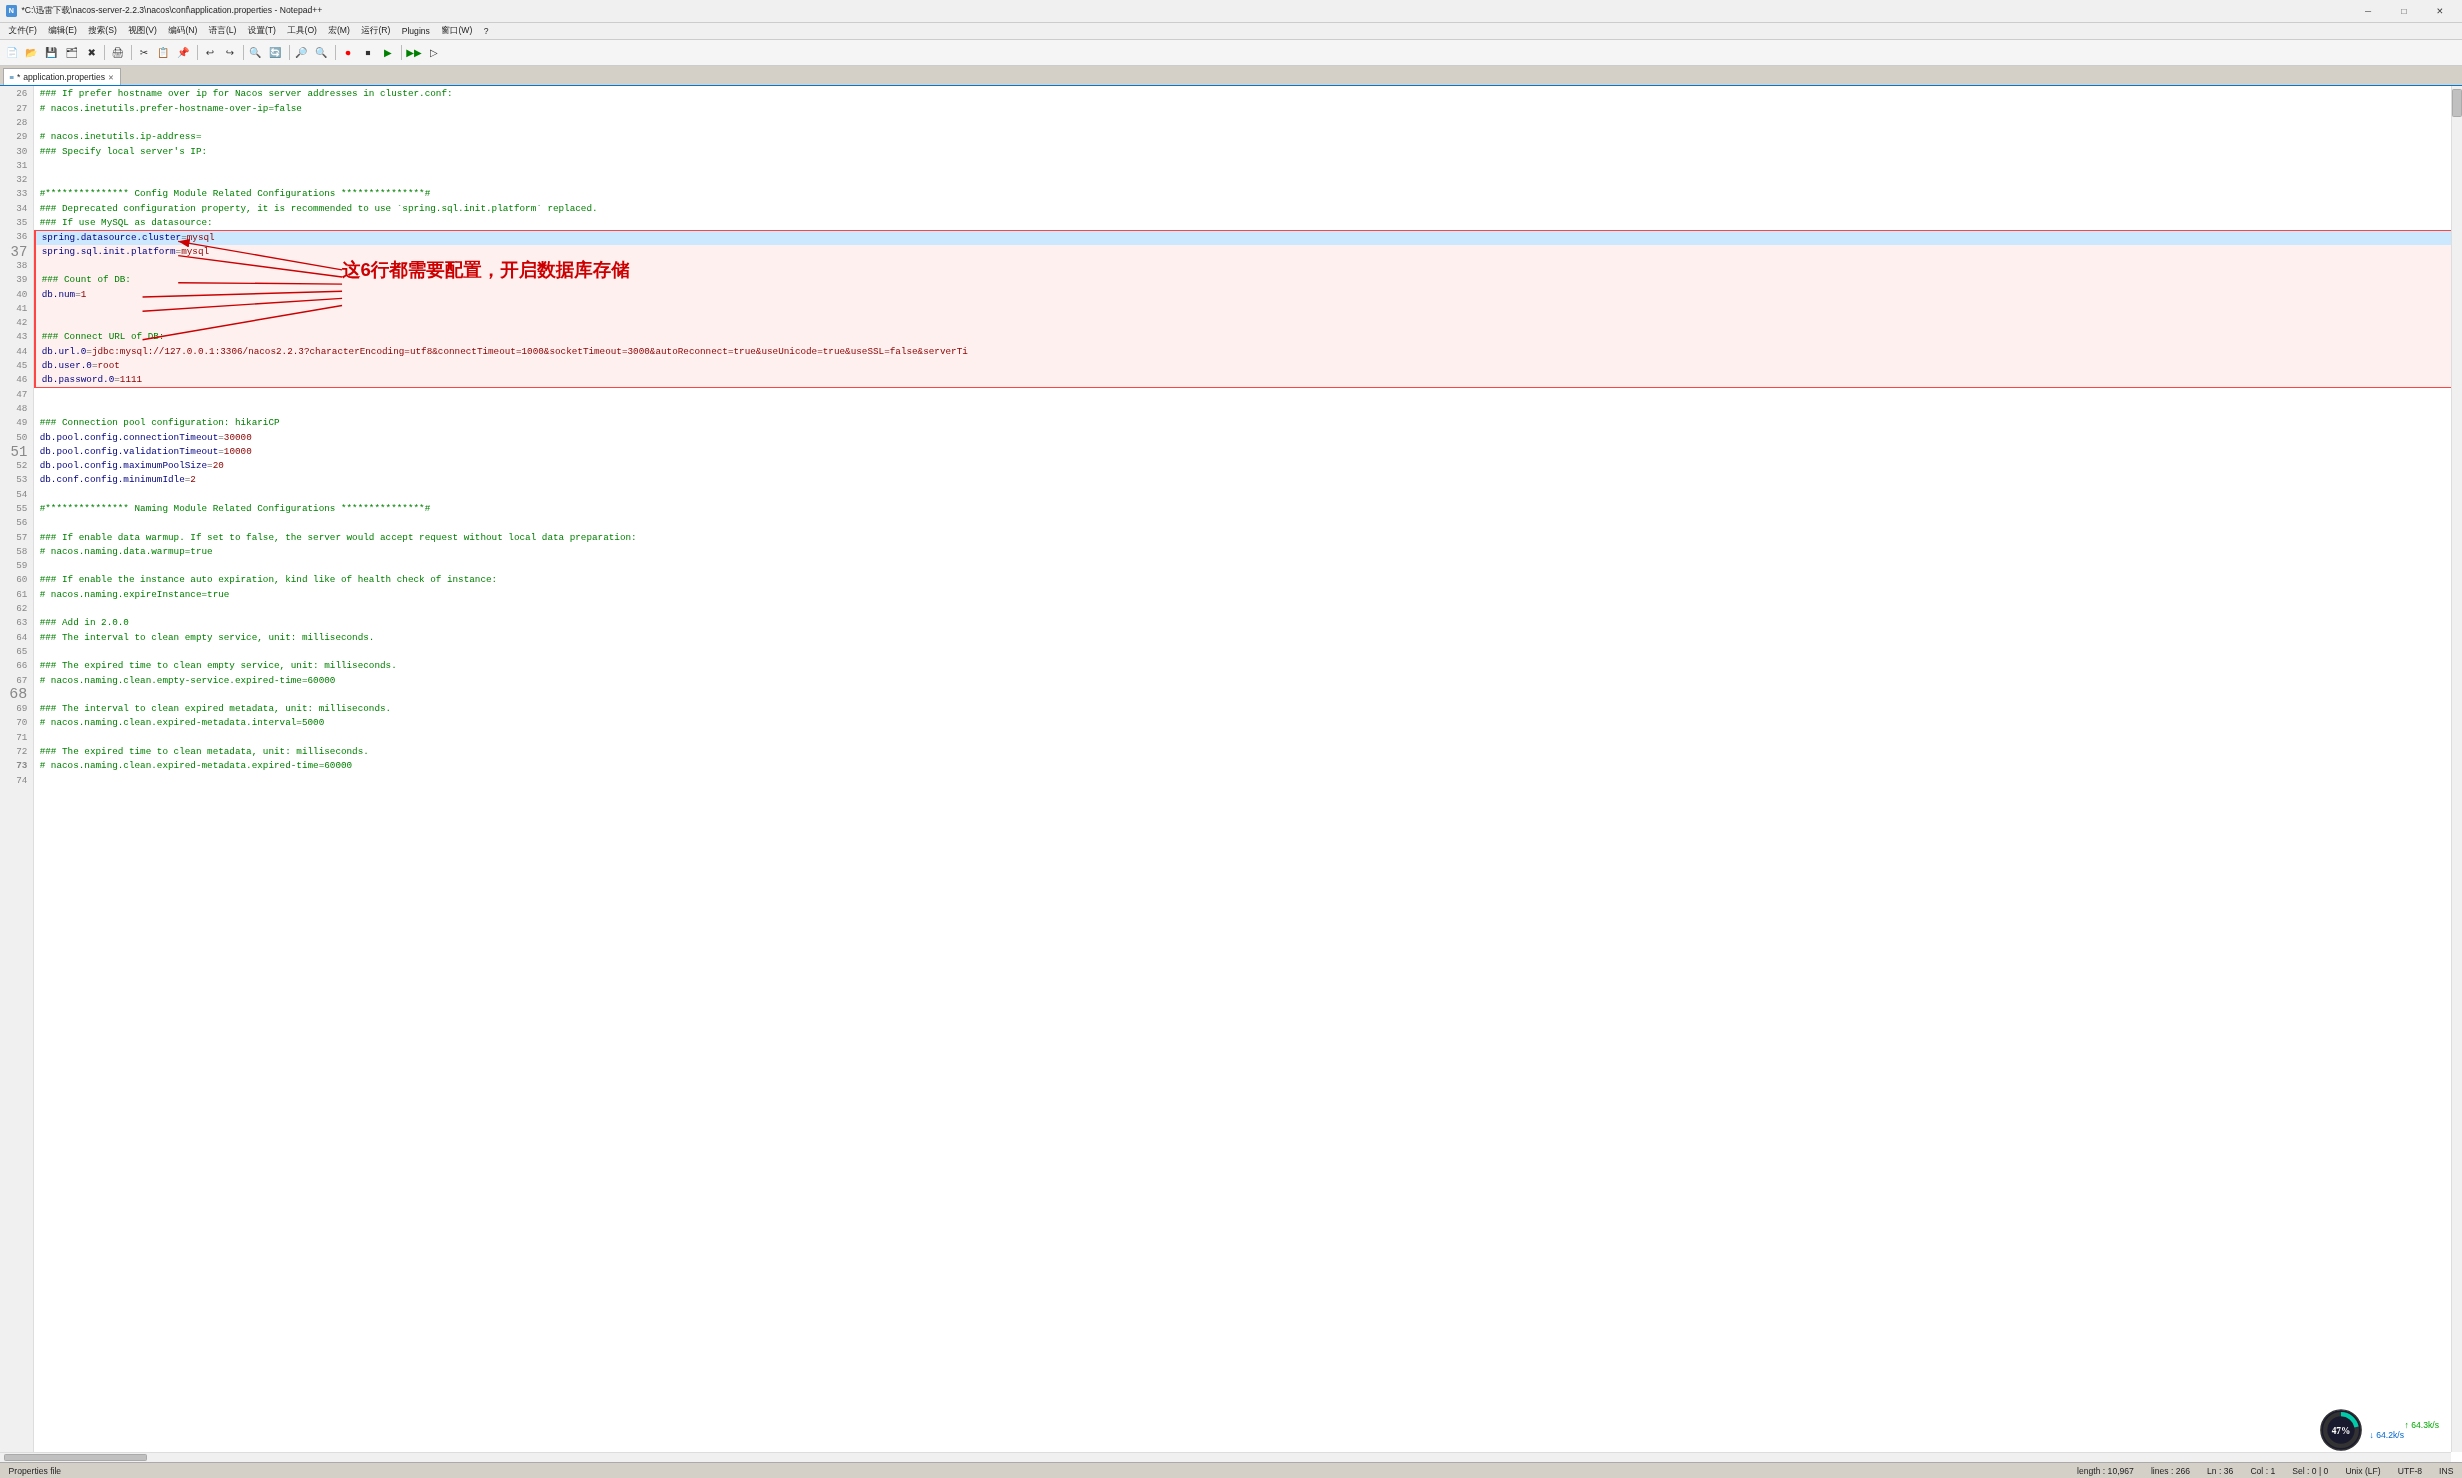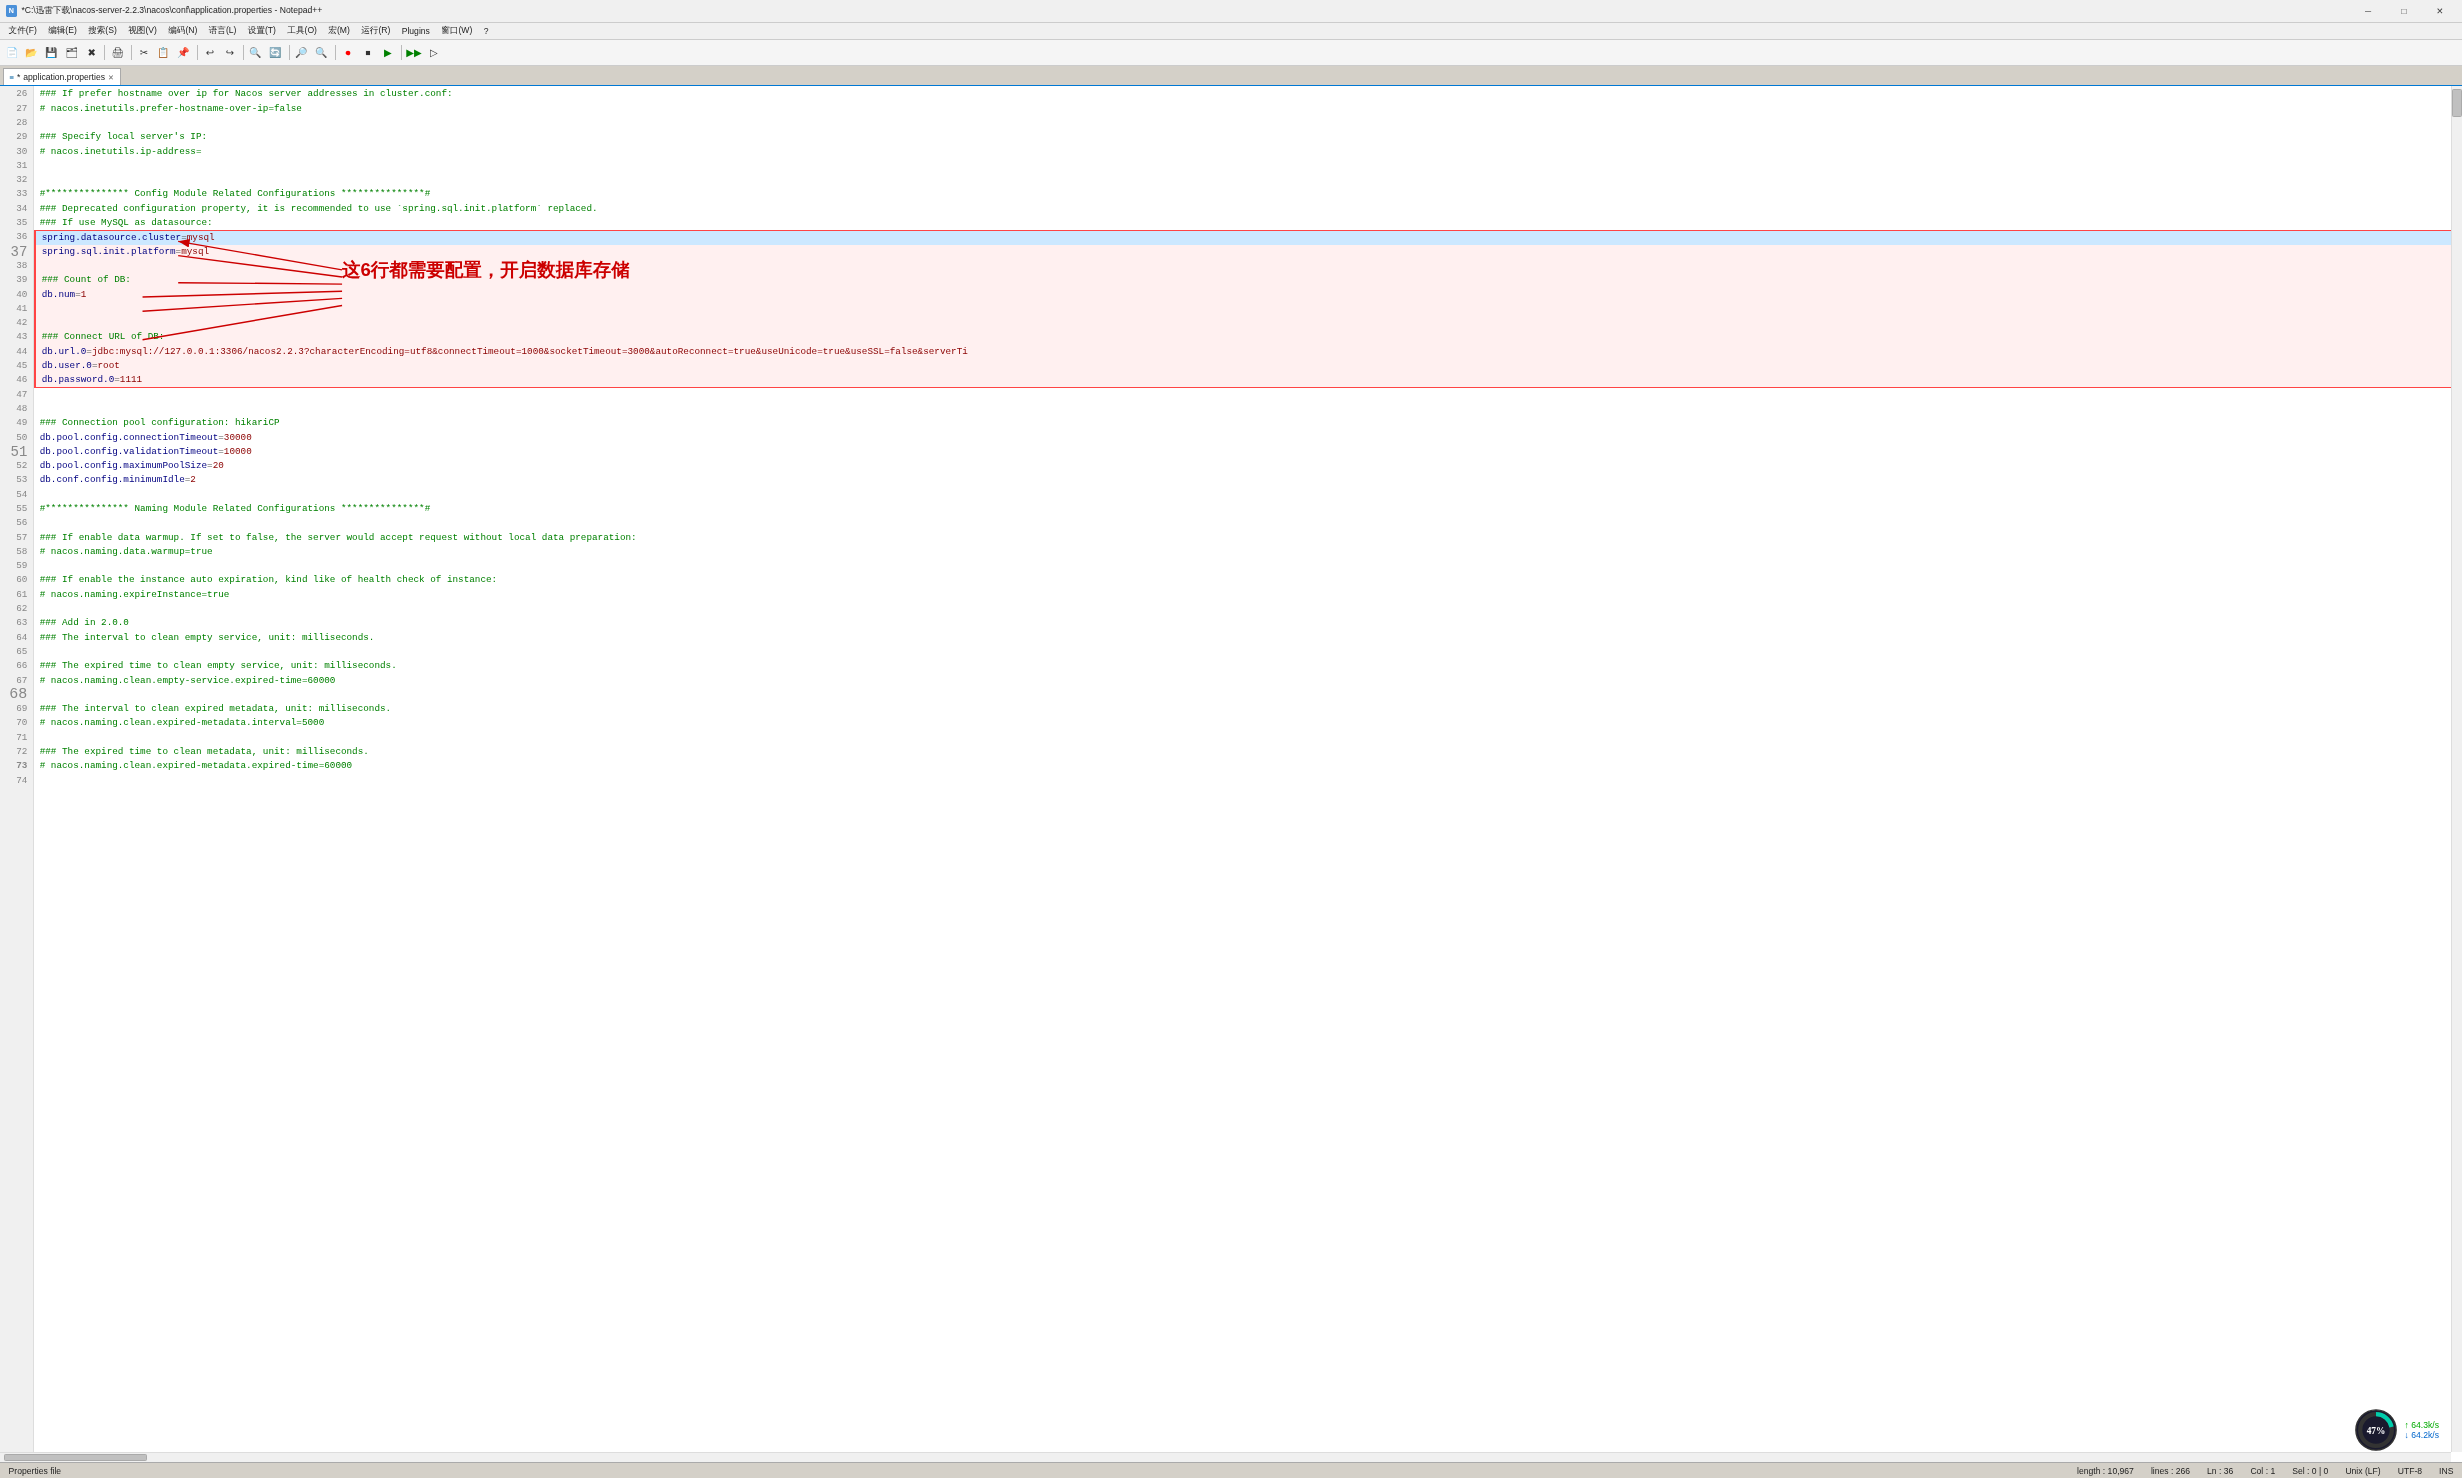--- a/index.html
+++ b/index.html
@@ -260,21 +260,21 @@
       height: 46px;
       position: relative;
     }
     #network-stats {
       display: flex;
       flex-direction: column;
       font-size: 8.6px;
       color: #333;
       font-family: 'Segoe UI', sans-serif;
     }
-    .net-up { color: #00aa00; }
+    .net-up { color: #00aa00; margin-left: 35px; }
     .net-down { color: #0066cc; }
 
     #bottom-scrollbar {
       height: 10px;
       background: #f0f0f0;
       border-top: 0.7px solid #ddd;
       display: flex;
       align-items: center;
       padding: 1.4px;
       position: absolute;
@@ -412,22 +412,22 @@
       <div style="height: 14.3px; line-height: 14.3px; color: rgb(136, 136, 136); font-size: 9.3px;">71</div>
       <div style="height: 14.3px; line-height: 14.3px; color: rgb(136, 136, 136); font-size: 9.3px;">72</div>
       <div style="height: 14.3px; line-height: 14.3px; color: rgb(136, 136, 136); font-size: 9.3px; font-weight: bold;">73</div>
       <div style="height: 14.3px; line-height: 14.3px; color: rgb(136, 136, 136); font-size: 9.3px;">74</div>
     </div>
 
   <div id="code-area">
   <div class="code-line"><span style="color: rgb(0, 128, 0);">### If prefer hostname over ip for Nacos server addresses in cluster.conf:</span></div>
       <div class="code-line"><span style="color: rgb(0, 128, 0);"># nacos.inetutils.prefer-hostname-over-ip=false</span></div>
       <div class="code-line"><span style="color: rgb(0, 0, 0);"></span></div>
+      <div class="code-line"><span style="color: rgb(0, 128, 0);"># nacos.inetutils.ip-address=</span></div>
       <div class="code-line"><span style="color: rgb(0, 128, 0);">### Specify local server's IP:</span></div>
-      <div class="code-line"><span style="color: rgb(0, 128, 0);"># nacos.inetutils.ip-address=</span></div>
       <div class="code-line"><span style="color: rgb(0, 0, 0);"></span></div>
       <div class="code-line"><span style="color: rgb(0, 0, 0);"></span></div>
       <div class="code-line"><span style="color: rgb(0, 128, 0);">#*************** Config Module Related Configurations ***************#</span></div>
       <div class="code-line"><span style="color: rgb(0, 128, 0);">### Deprecated configuration property, it is recommended to use `spring.sql.init.platform` replaced.</span></div>
       <div class="code-line"><span style="color: rgb(0, 128, 0);">### If use MySQL as datasource:</span></div>
       <div class="code-line" style="background: rgb(204, 232, 255); border-top: 1.4px solid rgb(255, 68, 68); border-left: 2.1px solid rgb(255, 68, 68);"><span style="color: rgb(0, 0, 128);">spring.datasource.cluster</span><span style="color: rgb(85, 85, 85);">=</span><span style="color: rgb(139, 0, 0);">mysql</span></div>
       <div class="code-line" style="background: rgb(255, 240, 240); border-left: 2.1px solid rgb(255, 68, 68);"><span style="color: rgb(0, 0, 128);">spring.sql.init.platform</span><span style="color: rgb(85, 85, 85);">=</span><span style="color: rgb(139, 0, 0);">mysql</span></div>
       <div class="code-line" style="background: rgb(255, 240, 240); border-left: 2.1px solid rgb(255, 68, 68);"><span style="color: rgb(0, 0, 0);"></span></div>
       <div class="code-line" style="background: rgb(255, 240, 240); border-left: 2.1px solid rgb(255, 68, 68);"><span style="color: rgb(0, 128, 0);">### Count of DB:</span></div>
       <div class="code-line" style="background: rgb(255, 240, 240); border-left: 2.1px solid rgb(255, 68, 68);"><span style="color: rgb(0, 0, 128);">db.num</span><span style="color: rgb(85, 85, 85);">=</span><span style="color: rgb(139, 0, 0);">1</span></div>

